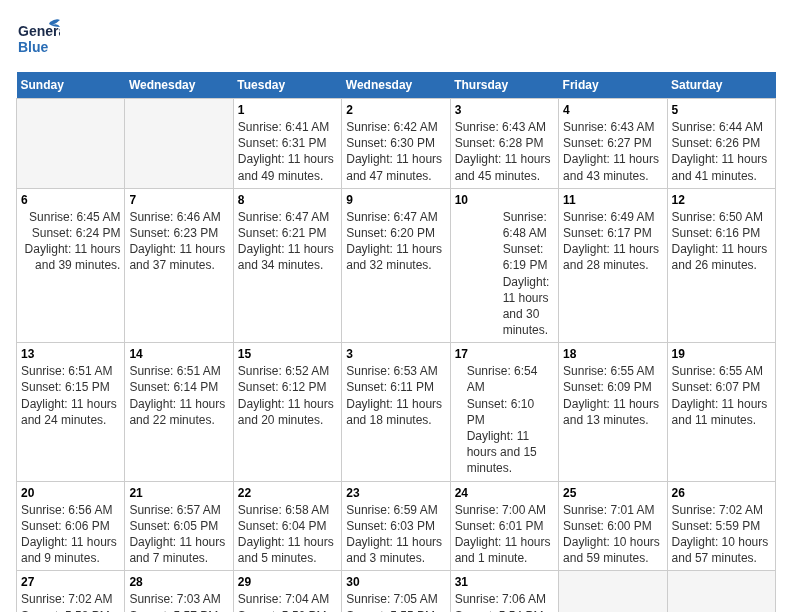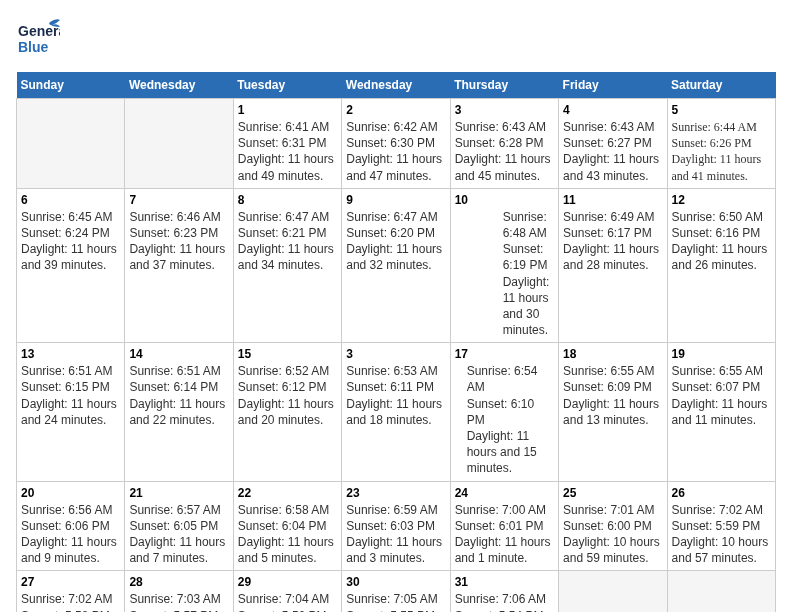--- a/index.html
+++ b/index.html
@@ -133,29 +133,29 @@
 Daylight: 11 hours and 45 minutes.</div>
         </td>
         <td>
           <span class="day-num">4</span>
           <div class="day-info" style="white-space: pre-line;">Sunrise: 6:43 AM
 Sunset: 6:27 PM
 Daylight: 11 hours and 43 minutes.</div>
         </td>
         <td>
           <span class="day-num">5</span>
-          <div class="day-info" style="white-space: pre-line; font-family: Liberation Serif, serif;">Sunrise: 6:44 AM
+          <div class="day-info" style="white-space: pre-line;">Sunrise: 6:44 AM
 Sunset: 6:26 PM
 Daylight: 11 hours and 41 minutes.</div>
         </td>
       </tr>
       <tr>
         <td>
           <span class="day-num">6</span>
-          <div class="day-info" style="white-space: pre-line;">Sunrise: 6:45 AM
+          <div class="day-info" style="white-space: pre-line; text-align: right;">Sunrise: 6:45 AM
 Sunset: 6:24 PM
 Daylight: 11 hours and 39 minutes.</div>
         </td>
         <td>
           <span class="day-num">7</span>
           <div class="day-info" style="white-space: pre-line;">Sunrise: 6:46 AM
 Sunset: 6:23 PM
 Daylight: 11 hours and 37 minutes.</div>
         </td>
         <td>

